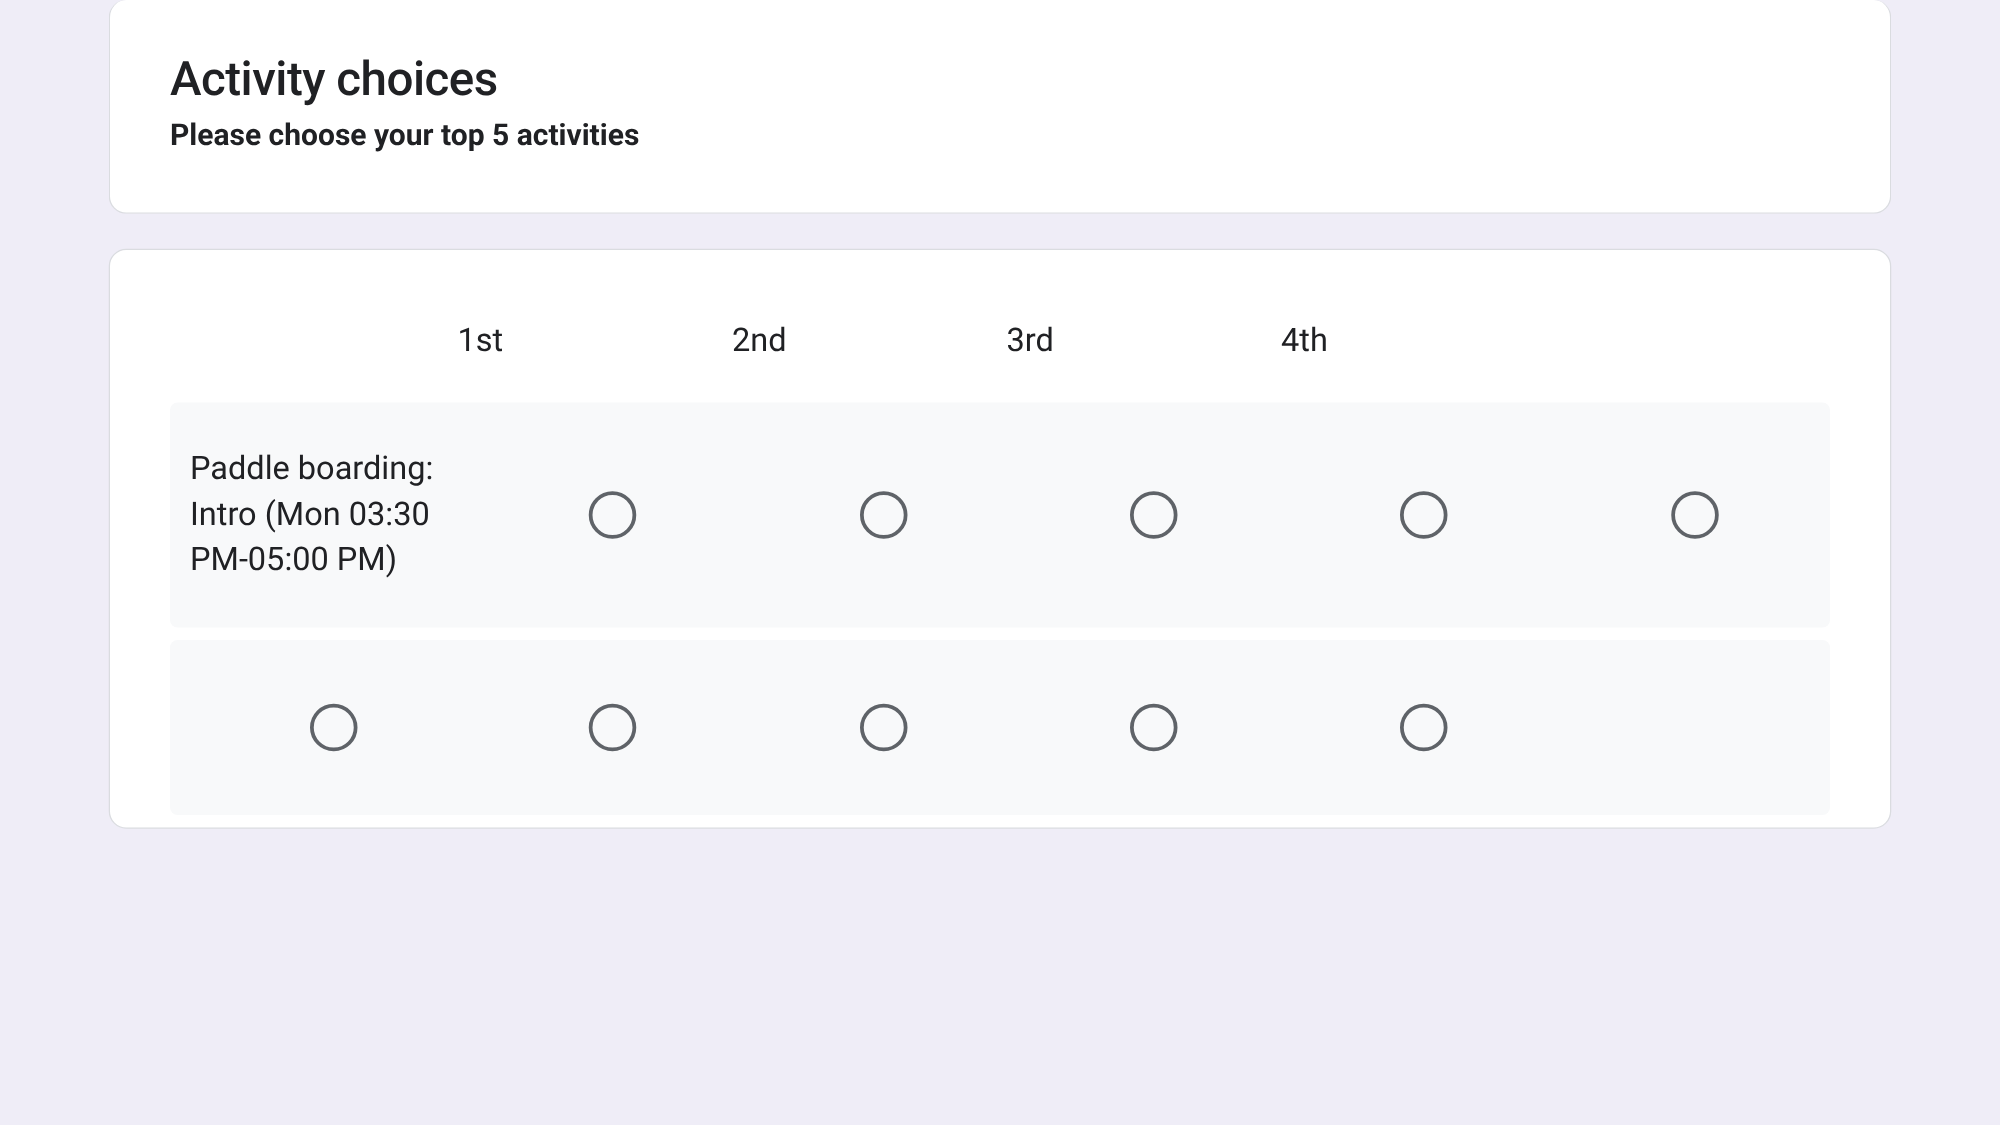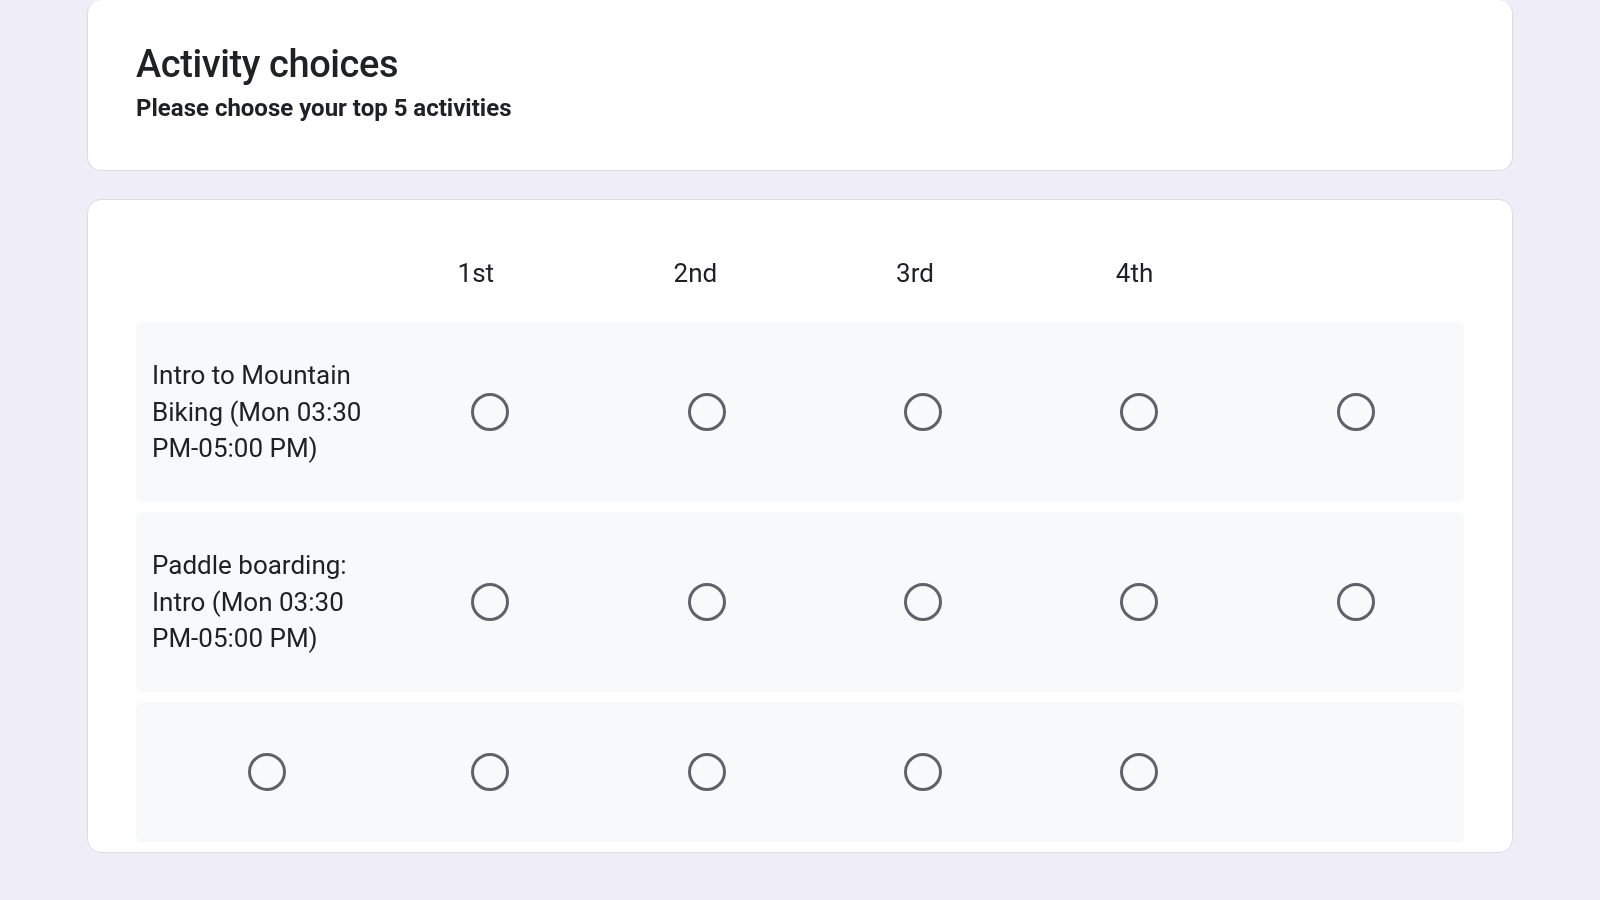--- a/index.html
+++ b/index.html
@@ -47,21 +47,21 @@
     display: grid;
     grid-template-columns: 230px repeat(5, 1fr);
     align-items: center;
   }
   .grid-header-row {
     margin-bottom: 34px;
   }
   .col-header {
     font-size: 26px;
     font-weight: 400;
-    text-align: center;
+    text-align: left;
     color: #202124;
   }
   .grid-row {
     background: #f8f9fa;
     border-radius: 6px;
     padding: 20px 0 20px 16px;
     margin-bottom: 10px;
     min-height: 180px;
   }
   .row-label {
@@ -98,38 +98,20 @@
   <div class="card grid-card">
 
     <div class="grid-header-row">
       <div></div>
       <div class="col-header">1st</div>
       <div class="col-header">2nd</div>
       <div class="col-header">3rd</div>
       <div class="col-header">4th</div>
     </div>
 
-    <div class="grid-row">
-      <div class="row-label">Intro to Mountain Biking (Mon 03:30 PM-05:00 PM)</div>
-      <div class="radio-cell">
-          <div class="radio"></div>
-        </div>
-      <div class="radio-cell">
-          <div class="radio"></div>
-        </div>
-      <div class="radio-cell">
-          <div class="radio"></div>
-        </div>
-      <div class="radio-cell">
-          <div class="radio"></div>
-        </div>
-      <div class="radio-cell">
-          <div class="radio"></div>
-        </div>
-    </div>
 
     <div class="grid-row">
       <div class="row-label">Paddle boarding: Intro (Mon 03:30 PM-05:00 PM)</div>
       <div class="radio-cell">
           <div class="radio"></div>
         </div>
       <div class="radio-cell">
           <div class="radio"></div>
         </div>
       <div class="radio-cell">

